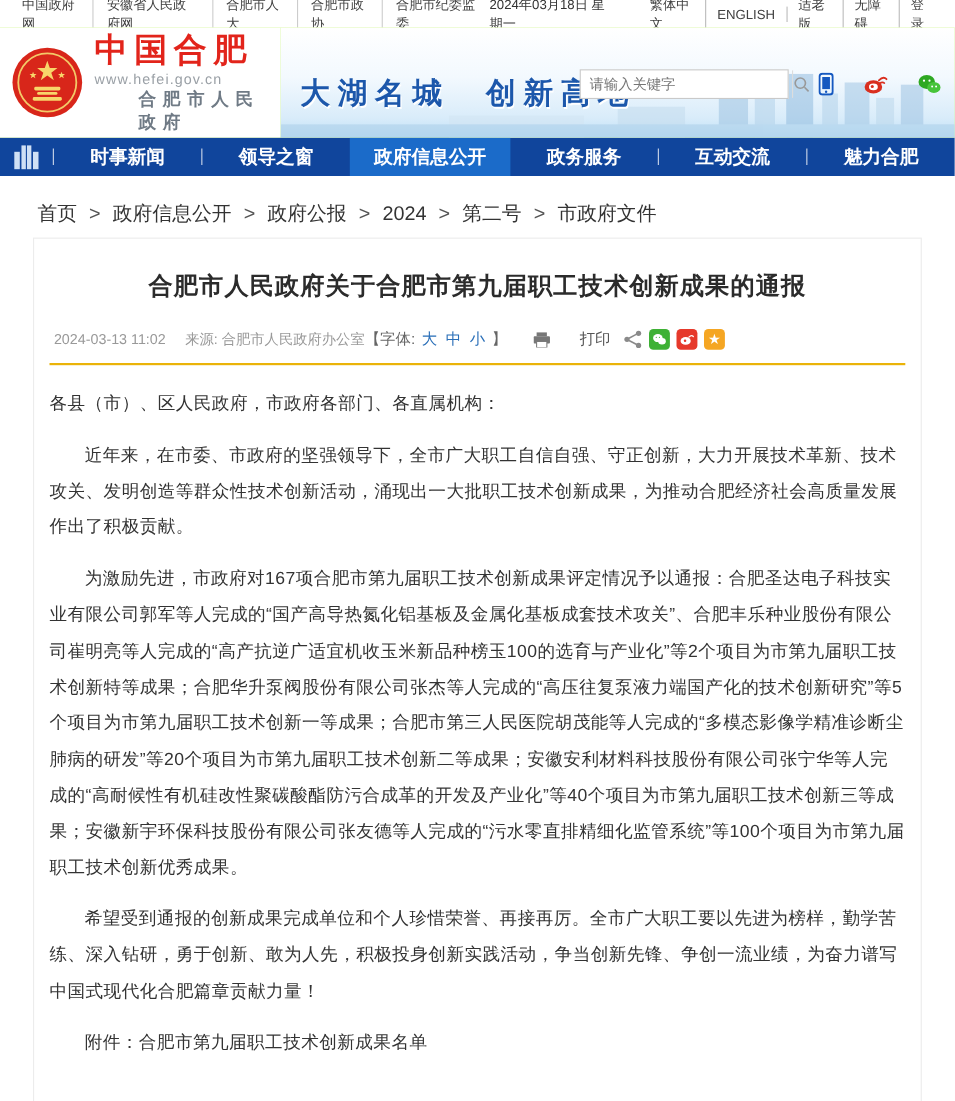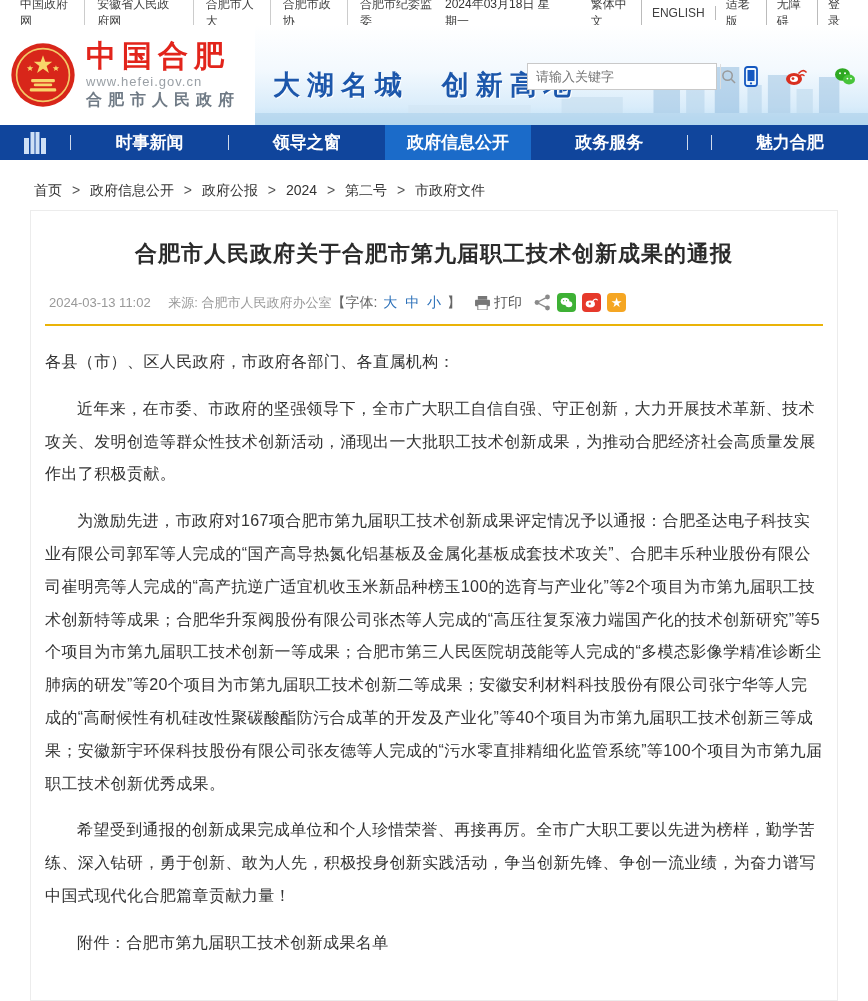--- a/index.html
+++ b/index.html
@@ -17,21 +17,21 @@
   .topbar .rgt a:last-child { border-right:none; }
   .topbar .date { margin-right:28px; color:#333; }
 
   
   .header { height:100px; position:relative; display:flex; background:#bef264; }
   .logo { display:flex; align-items:center; padding:8px 0 8px 10px; width:255px; flex:none; background:#fff; z-index:2; }
   .emblem { width:66px; height:66px; flex:none; }
   .logo-text { margin-left:10px; }
   .site-name { font-size:30px; font-weight:bold; color:#e2241b; letter-spacing:6px; line-height:1.1; }
   .site-url { font-size:13px; color:#9aa0a6; letter-spacing:1px; margin-top:2px; }
-  .site-sub { font-size:16px; color:#6f7a85; font-weight:bold; letter-spacing:6px; margin-top:1px; }
+  .site-sub { font-size:16px; color:#6f7a85; font-weight:bold; letter-spacing:6px; margin-top:1px;margin-left:40px; }
   .banner { flex:1; position:relative;
     background:linear-gradient(to bottom,#ffffff 0%,#f3f9fe 45%,#d9ecfa 82%,#bfe0f6 100%); }
   .skyline { position:absolute; bottom:0; right:0; width:100%; height:58px; opacity:.55; }
   .slogan { position:absolute; left:18px; bottom:22px; font-family:"DejaVu Serif",serif;
     font-weight:bold; font-size:27px; color:#1c57ab; white-space:pre; letter-spacing:7px;
     text-shadow:1px 1px 0 #fff; }
   .search-row { position:absolute; top:38px; right:12px; display:flex; align-items:center; z-index:3;gap:18px; }
   .search-box { width:190px; height:27px; background:#fff; border:1px solid #c9c9c9;
     display:flex; align-items:center; }
   .search-box input { flex:1; border:none; outline:none; font-size:13px; color:#333;
@@ -42,36 +42,36 @@
 
   
   .nav { height:35px; background:#10459c; display:flex; align-items:center; justify-content:space-evenly; }
   .nav .nav-item { color:#fff; font-size:17px; font-weight:bold; text-decoration:none;
     height:35px; line-height:35px; padding:0 22px; cursor:pointer; }
   .nav .nav-item.active { background:#1b6bc9; }
   .nav .vdiv { width:1px; height:15px; background:rgba(255,255,255,.8); }
   .nav-home { display:flex; align-items:center; cursor:pointer; }
 
   
-  .breadcrumb { margin:22px 0 10px 34px; font-size:14px; color:#333; }
+  .breadcrumb { margin:22px 0 10px 34px; font-size:18px; color:#333; }
   .breadcrumb span { cursor:pointer; }
   .breadcrumb .sep { margin:0 6px; cursor:default; color:#555; }
 
   
   .card { margin:6px 30px 0 30px; background:#fff; border:1px solid #ececec; padding:0 14px 40px 14px; }
   .a-title { text-align:center; font-size:22px; font-weight:bold; color:#2b2b2b; margin-top:28px; letter-spacing:1px; }
   .a-docnum { text-align:center; font-size:16px; color:#333; margin-top:14px; }
   .meta { display:flex; justify-content:flex-start; align-items:center; margin-top:24px;
     padding:0 4px 12px 4px; border-bottom:2px solid #eab308; }
   .meta-left { font-size:13px; color:#999; }
   .meta-left .src { margin-left:14px; }
   .meta-right { display:flex; align-items:center; font-size:14px; color:#666; }
   .fontctl span { cursor:pointer; }
   .fontctl .sz { color:#2a6fb8; margin:0 2px; }
-  .printbtn { display:flex; align-items:center; margin-left:14px; cursor:pointer; color:#555; }
+  .printbtn { display:flex; align-items:center; margin-left:24px; cursor:pointer; color:#555;gap:23px; }
   .printbtn svg { margin-right:4px; }
   .sharebtn { margin-left:12px; cursor:pointer; display:flex; }
   .sq { width:19px; height:19px; border-radius:4px; margin-left:6px; display:flex;
     align-items:center; justify-content:center; cursor:pointer; color:#fff; font-size:12px; }
   .sq.wechat { background:#3eb135; }
   .sq.weibo { background:#e6392b; }
   .sq.fav { background:#f5a623; font-size:13px; }
 
   .body-text { padding:6px 0 0 0; }
   .body-text p { font-size:16px; line-height:2.05; letter-spacing:.4px; color:#333; margin-top:14px; }
@@ -181,20 +181,21 @@
         <rect x="19" y="6" width="5" height="16" fill="#cfe0f5"></rect>
       </svg>
   </span>
   <span class="vdiv"></span>
   <a class="nav-item">时事新闻</a>
   <span class="vdiv"></span>
   <a class="nav-item">领导之窗</a>
   <a class="nav-item active">政府信息公开</a>
   <a class="nav-item">政务服务</a>
   <span class="vdiv"></span>
+  <a class="nav-item">互动交流</a>
   <span class="vdiv"></span>
   <a class="nav-item">魅力合肥</a>
 </div>
 
 <div class="breadcrumb">
   <span>首页</span>
   <span class="sep">&gt;</span>
   <span>政府信息公开</span>
   <span class="sep">&gt;</span>
   <span>政府公报</span>

